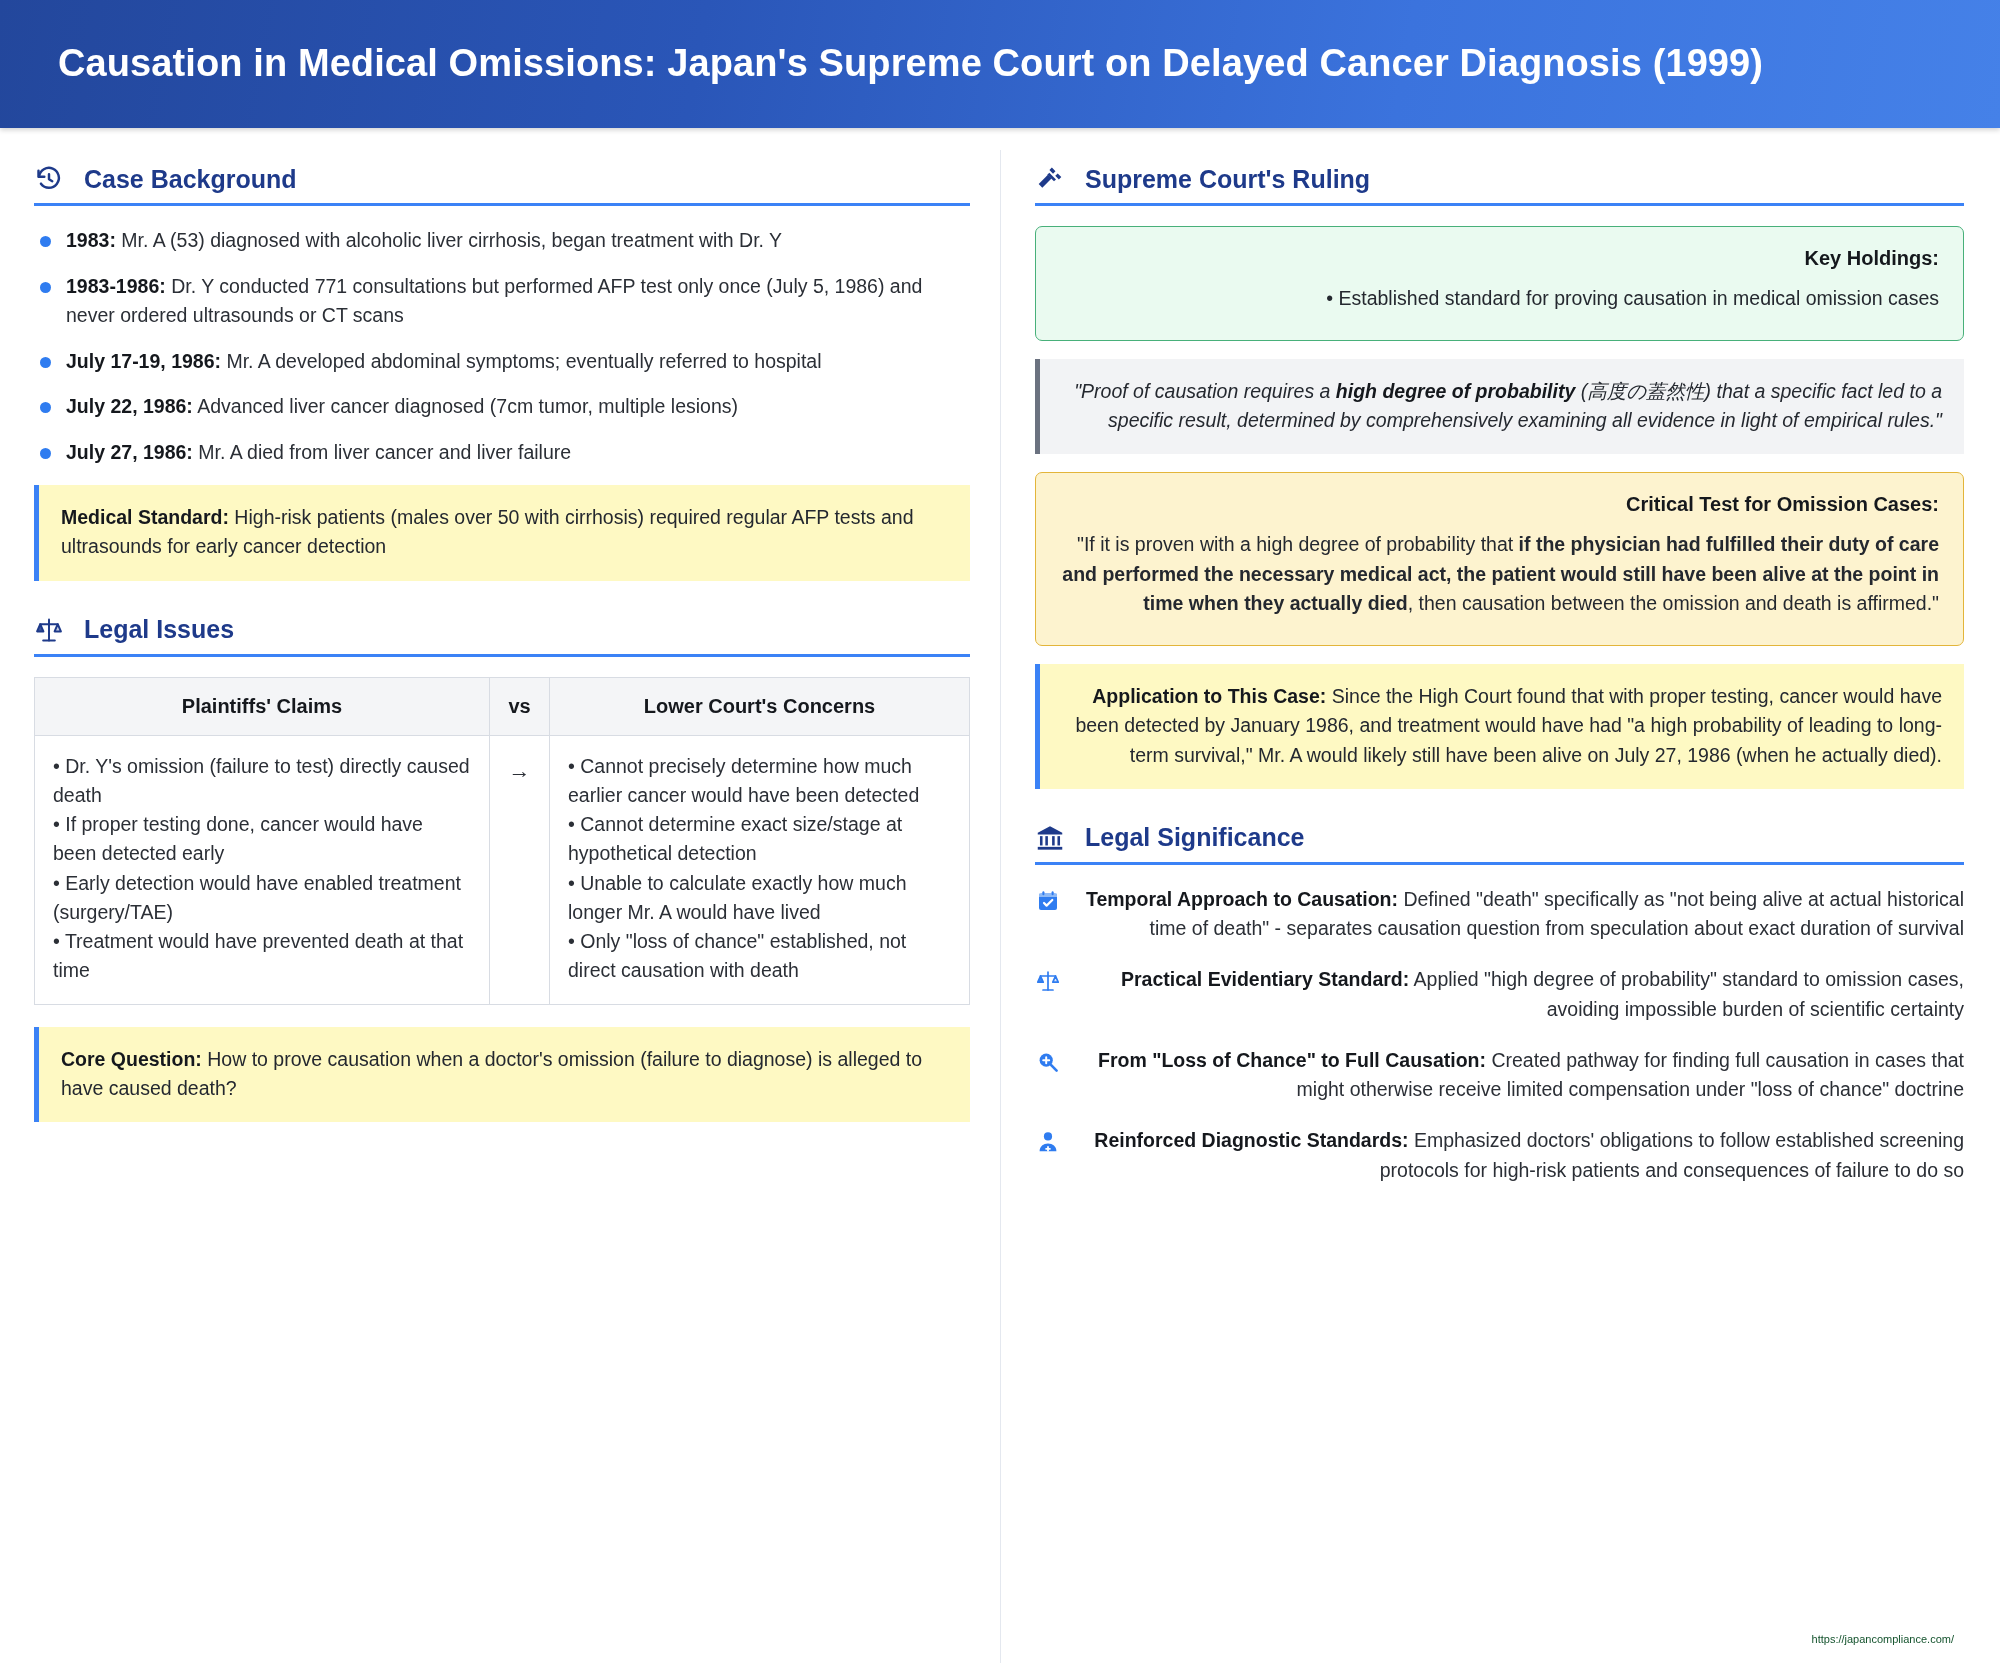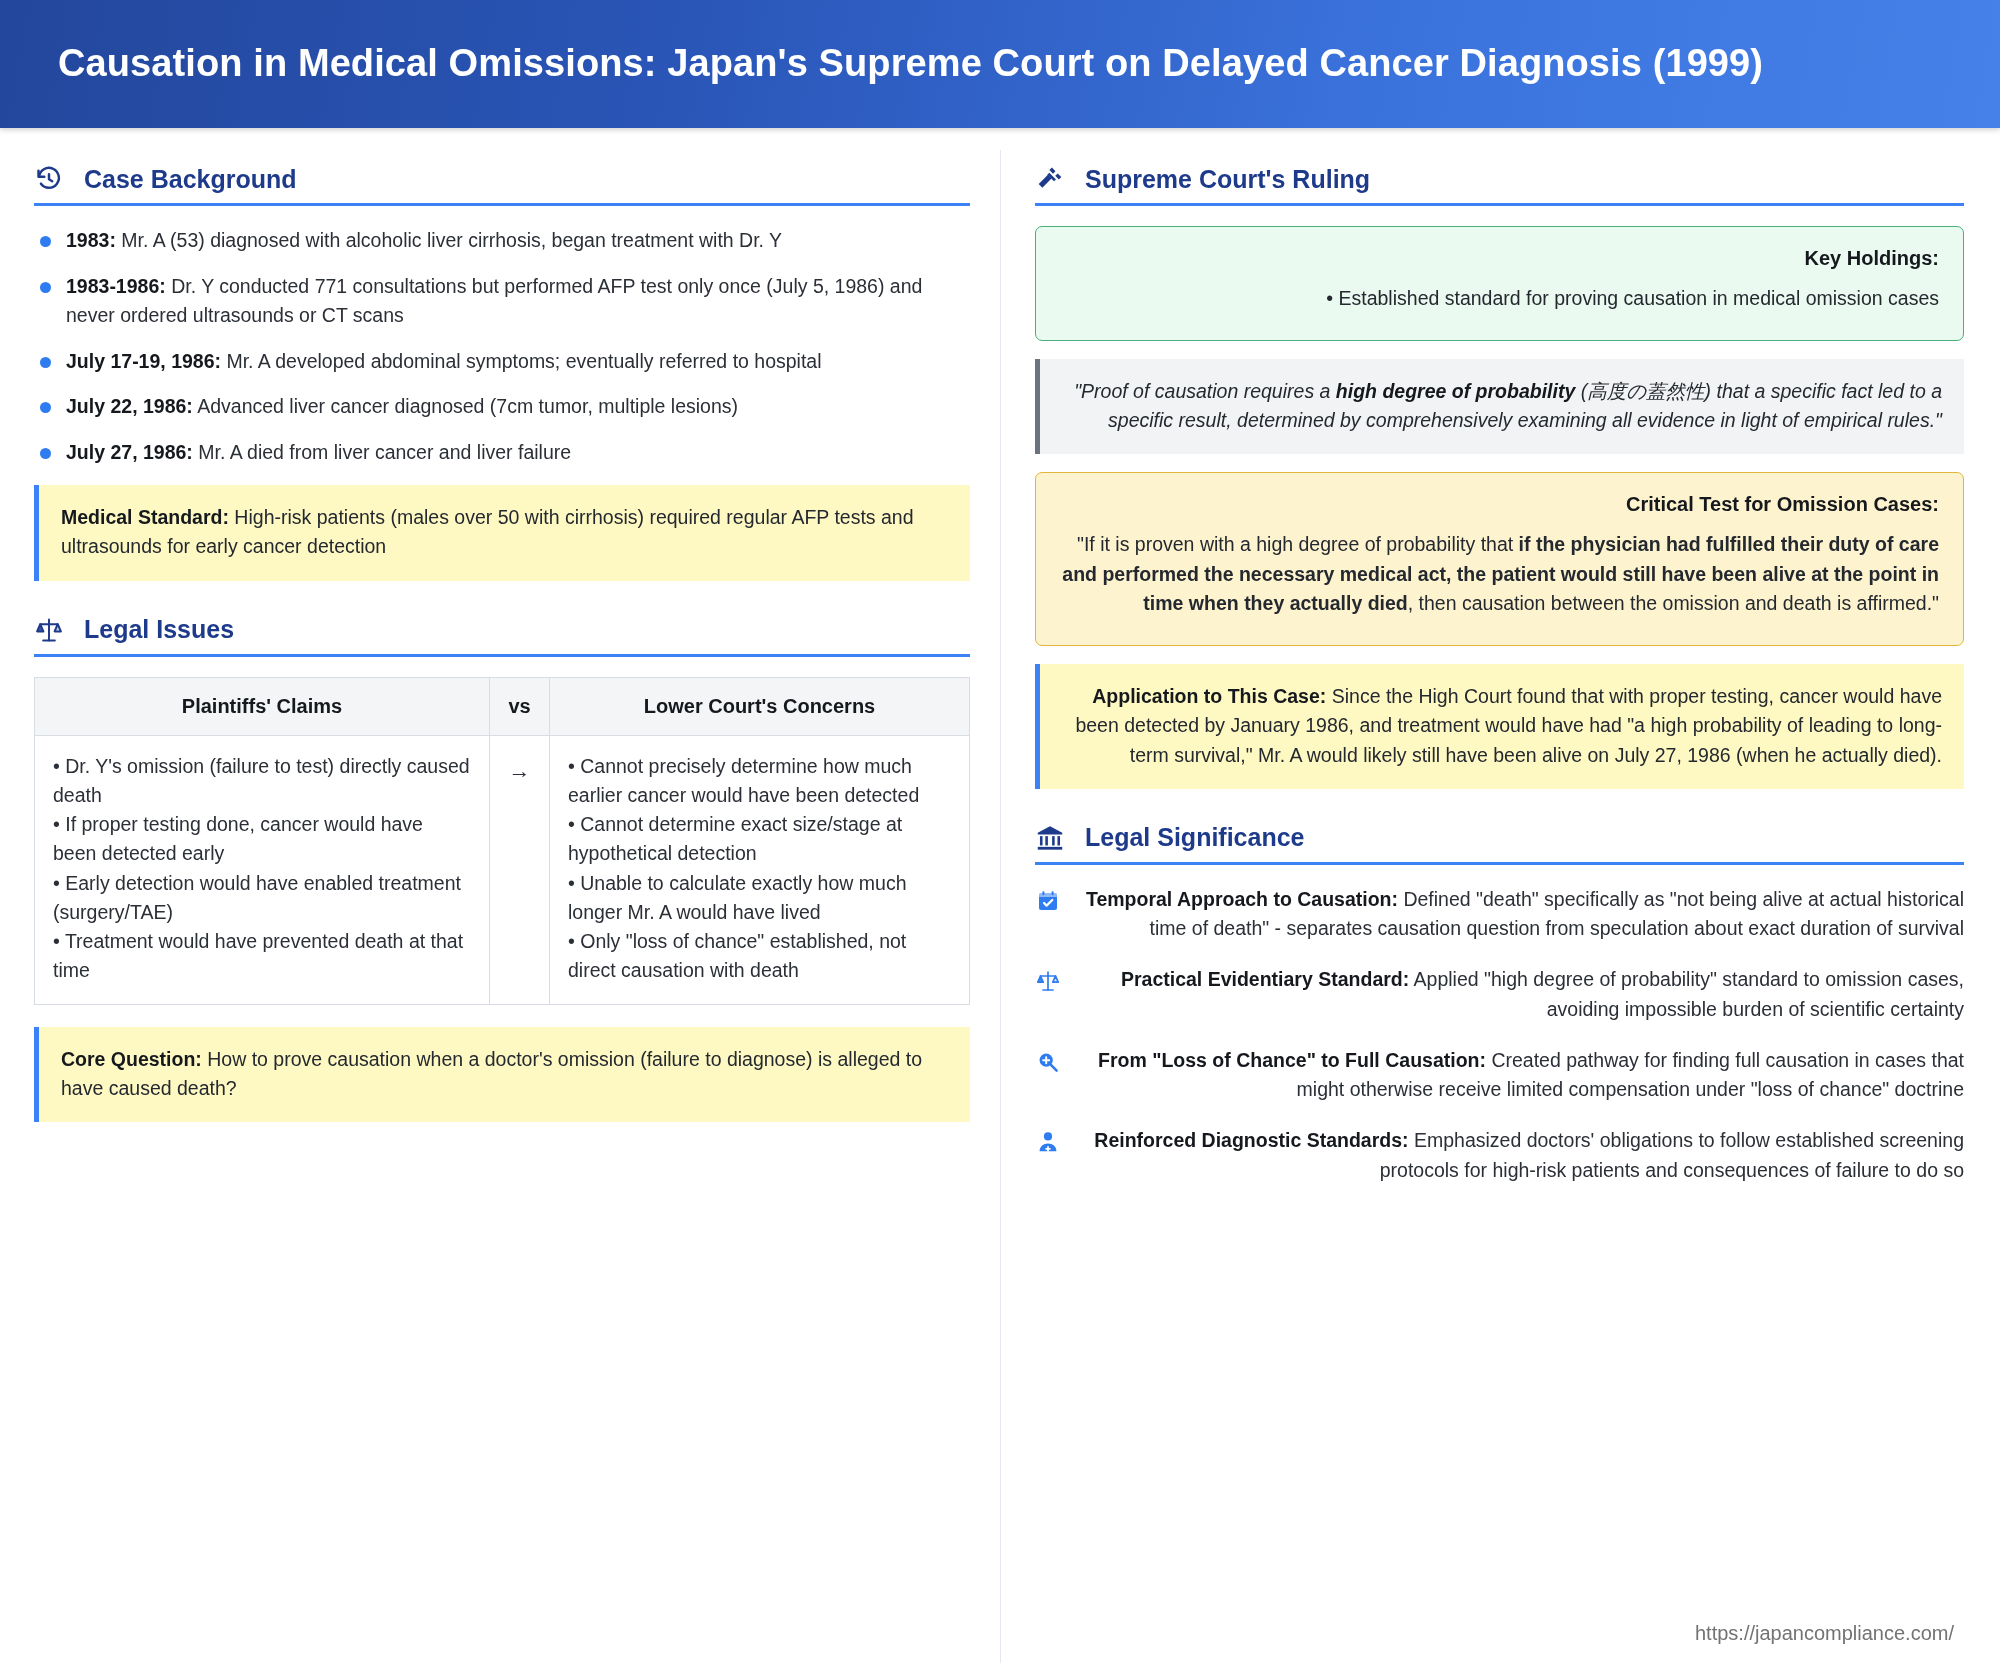--- a/index.html
+++ b/index.html
@@ -203,22 +203,22 @@
     align-items: center;
     justify-content: center;
   }
   ul.sig li b { font-weight: bold; color: #15181d; }
 
   
   .footer {
     position: absolute;
     right: 46px;
     bottom: 18px;
-    font-size: 20px;
-    color: #737373;
+    font-size: 11px;
+    color: #14532d;
   }
   .quote-text { font-style: italic; }
   .quote-text b { font-weight: bold; font-style: italic; }
 </style>
 </head>
 <body>
 
 <div id="page">
 
   <div class="header">

